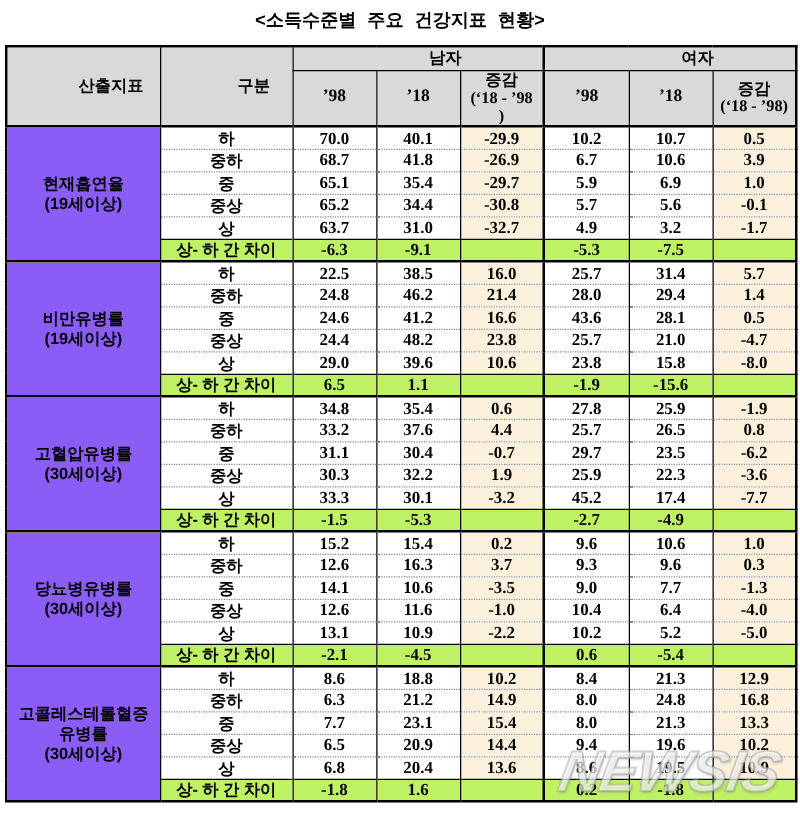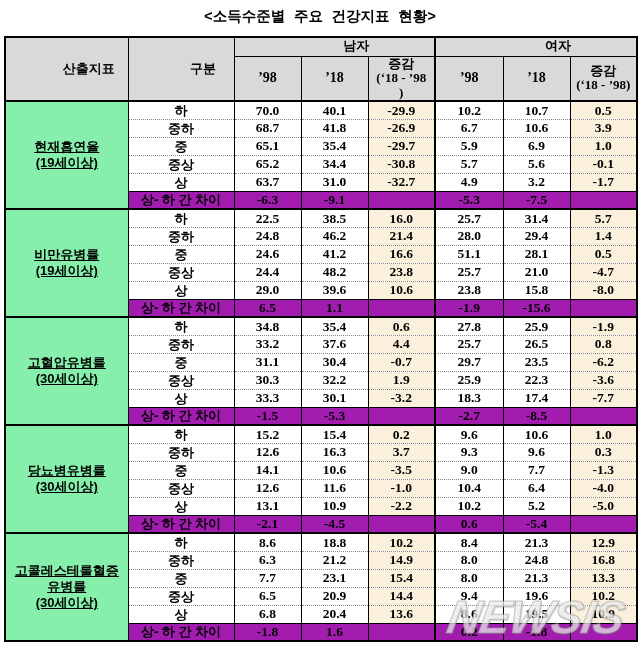--- a/index.html
+++ b/index.html
@@ -67,32 +67,31 @@
     border-bottom: 1px dotted #8a8a8a;
     white-space: pre-line;
   }
   tbody td.num { font-family: "Liberation Serif", serif; font-size: 13.5px; }
   tbody td.cat { font-family: "Liberation Sans", sans-serif; font-size: 13px; }
   tbody td.ind {
     font-size: 13px;
     line-height: 1.25;
     border-top: 2px solid #000;
     border-bottom: 2px solid #000;
-    background: #86efac;
-    text-decoration: underline;
+    background: #8b5cf6;
   }
   tbody tr.grp-first td { border-top: 2px solid #000; }
   tbody td.chg { background: #faf0dc; }
   tbody td.fsep { border-left: 2px solid #000; }
   th.fsep { border-left: 2px solid #000; }
 
   tbody tr.diffrow td {
     border-top: 1px solid #000;
     border-bottom: 2px solid #000;
-    background: #a21caf;
+    background: #bef264;
   }
   td.diag {
     background-color: #faf0dc;
     background-image: linear-gradient(to top right,
       rgba(0,0,0,0) calc(50% - 0.7px),
       #666 calc(50% - 0.7px),
       #666 calc(50% + 0.7px),
       rgba(0,0,0,0) calc(50% + 0.7px));
   }
 
@@ -223,21 +222,21 @@
         <td class="num chg">21.4</td>
         <td class="num fsep">28.0</td>
         <td class="num">29.4</td>
         <td class="num chg">1.4</td>
       </tr>
       <tr class="levelrow">
         <td class="cat">중</td>
         <td class="num">24.6</td>
         <td class="num">41.2</td>
         <td class="num chg">16.6</td>
-        <td class="num fsep">51.1</td>
+        <td class="num fsep">43.6</td>
         <td class="num">28.1</td>
         <td class="num chg">0.5</td>
       </tr>
       <tr class="levelrow">
         <td class="cat">중상</td>
         <td class="num">24.4</td>
         <td class="num">48.2</td>
         <td class="num chg">23.8</td>
         <td class="num fsep">25.7</td>
         <td class="num">21.0</td>
@@ -297,31 +296,31 @@
         <td class="num chg">1.9</td>
         <td class="num fsep">25.9</td>
         <td class="num">22.3</td>
         <td class="num chg">-3.6</td>
       </tr>
       <tr class="levelrow">
         <td class="cat">상</td>
         <td class="num">33.3</td>
         <td class="num">30.1</td>
         <td class="num chg">-3.2</td>
-        <td class="num fsep">18.3</td>
+        <td class="num fsep">45.2</td>
         <td class="num">17.4</td>
         <td class="num chg">-7.7</td>
       </tr>
       <tr class="diffrow">
         <td class="cat">상- 하 간 차이</td>
         <td class="num">-1.5</td>
         <td class="num">-5.3</td>
         <td class="diag"></td>
         <td class="num fsep">-2.7</td>
-        <td class="num">-8.5</td>
+        <td class="num">-4.9</td>
         <td class="diag"></td>
       </tr>
       <tr class="levelrow grp-first">
         <td class="ind" rowspan="6">당뇨병유병률
 (30세이상)</td>
         <td class="cat">하</td>
         <td class="num">15.2</td>
         <td class="num">15.4</td>
         <td class="num chg">0.2</td>
         <td class="num fsep">9.6</td>

